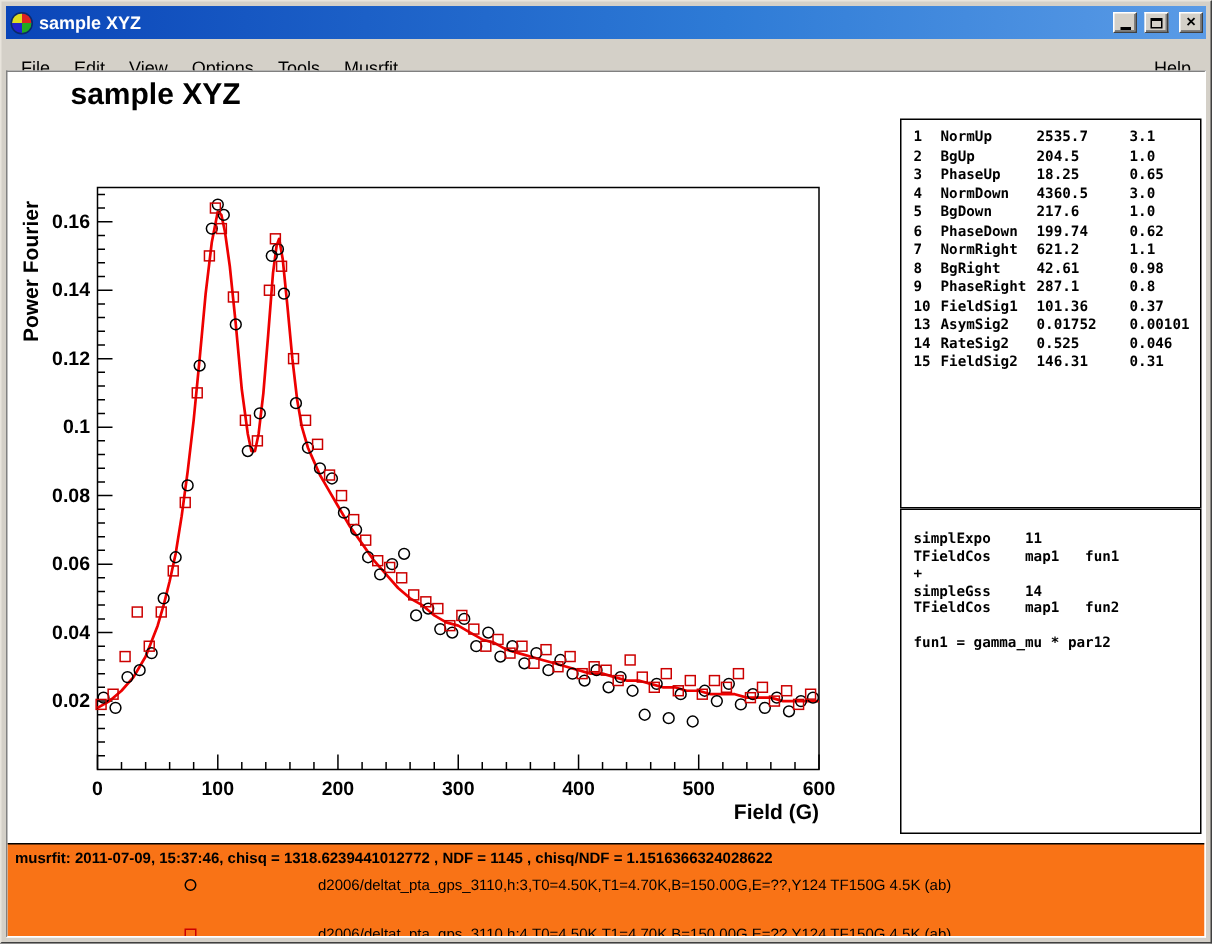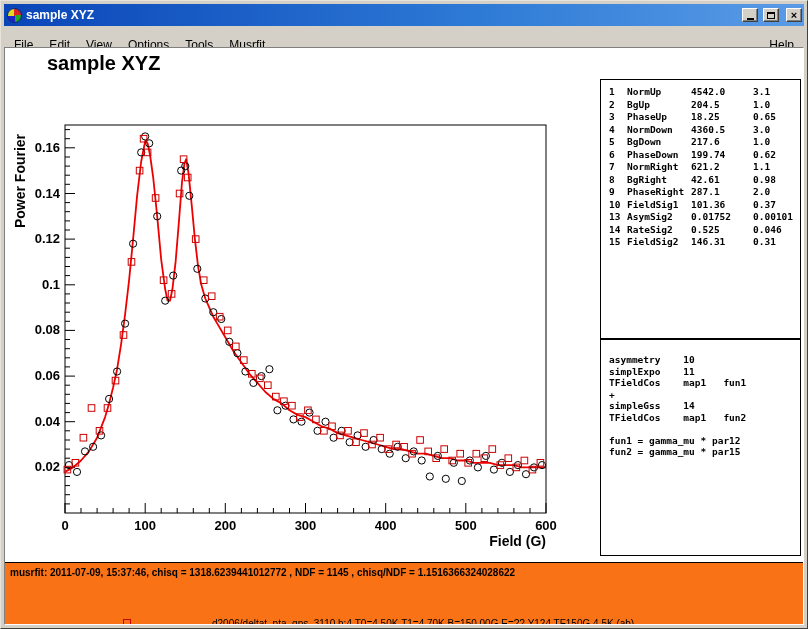--- a/index.html
+++ b/index.html
@@ -337,21 +337,21 @@
           <rect x="516.1" y="409.2" width="6.6" height="6.6" fill="none" stroke="#cc0000" stroke-width="1"></rect>
           <rect x="524.1" y="418.3" width="6.6" height="6.6" fill="none" stroke="#cc0000" stroke-width="1"></rect>
           <rect x="532.1" y="411.5" width="6.6" height="6.6" fill="none" stroke="#cc0000" stroke-width="1"></rect>
         </g>
       </svg>
 
     <div class="pave param-box">
         <div class="prow">
           <span>1</span>
           <span>NormUp</span>
-          <span>4542.0</span>
+          <span>2535.7</span>
           <span>3.1</span>
         </div>
         <div class="prow">
           <span>2</span>
           <span>BgUp</span>
           <span>204.5</span>
           <span>1.0</span>
         </div>
         <div class="prow">
           <span>3</span>
@@ -386,21 +386,21 @@
         <div class="prow">
           <span>8</span>
           <span>BgRight</span>
           <span>42.61</span>
           <span>0.98</span>
         </div>
         <div class="prow">
           <span>9</span>
           <span>PhaseRight</span>
           <span>287.1</span>
-          <span>2.0</span>
+          <span>0.8</span>
         </div>
         <div class="prow">
           <span>10</span>
           <span>FieldSig1</span>
           <span>101.36</span>
           <span>0.37</span>
         </div>
         <div class="prow">
           <span>13</span>
           <span>AsymSig2</span>
@@ -415,34 +415,36 @@
         </div>
         <div class="prow">
           <span>15</span>
           <span>FieldSig2</span>
           <span>146.31</span>
           <span>0.31</span>
         </div>
       </div>
 
     <div class="pave theory-box">
-        <div class="tline">asymmetry    10</div>
         <div class="tline">simplExpo    11</div>
         <div class="tline">TFieldCos    map1   fun1</div>
         <div class="tline">+</div>
         <div class="tline">simpleGss    14</div>
         <div class="tline">TFieldCos    map1   fun2</div>
         <div class="tline"></div>
         <div class="tline">fun1 = gamma_mu * par12</div>
-        <div class="tline">fun2 = gamma_mu * par15</div>
       </div>
 
     <div class="bottom-pane">
       <div class="status-line">musrfit: 2011-07-09, 15:37:46, chisq = 1318.6239441012772 , NDF = 1145 , chisq/NDF = 1.1516366324028622</div>
 
+    <div class="legend-row" style="top: 22px;">
+          <span class="lmark open-circle" style="border-color: rgb(0, 0, 0);"></span>
+          <span class="ltext">d2006/deltat_pta_gps_3110,h:3,T0=4.50K,T1=4.70K,B=150.00G,E=??,Y124 TF150G 4.5K (ab)</span>
+        </div>
         <div class="legend-row" style="top: 55px;">
           <span class="lmark open-square" style="border-color: rgb(204, 0, 0);"></span>
           <span class="ltext">d2006/deltat_pta_gps_3110,h:4,T0=4.50K,T1=4.70K,B=150.00G,E=??,Y124 TF150G 4.5K (ab)</span>
         </div>
       </div>
   </div>
 
 </div>
 
 </body></html>

